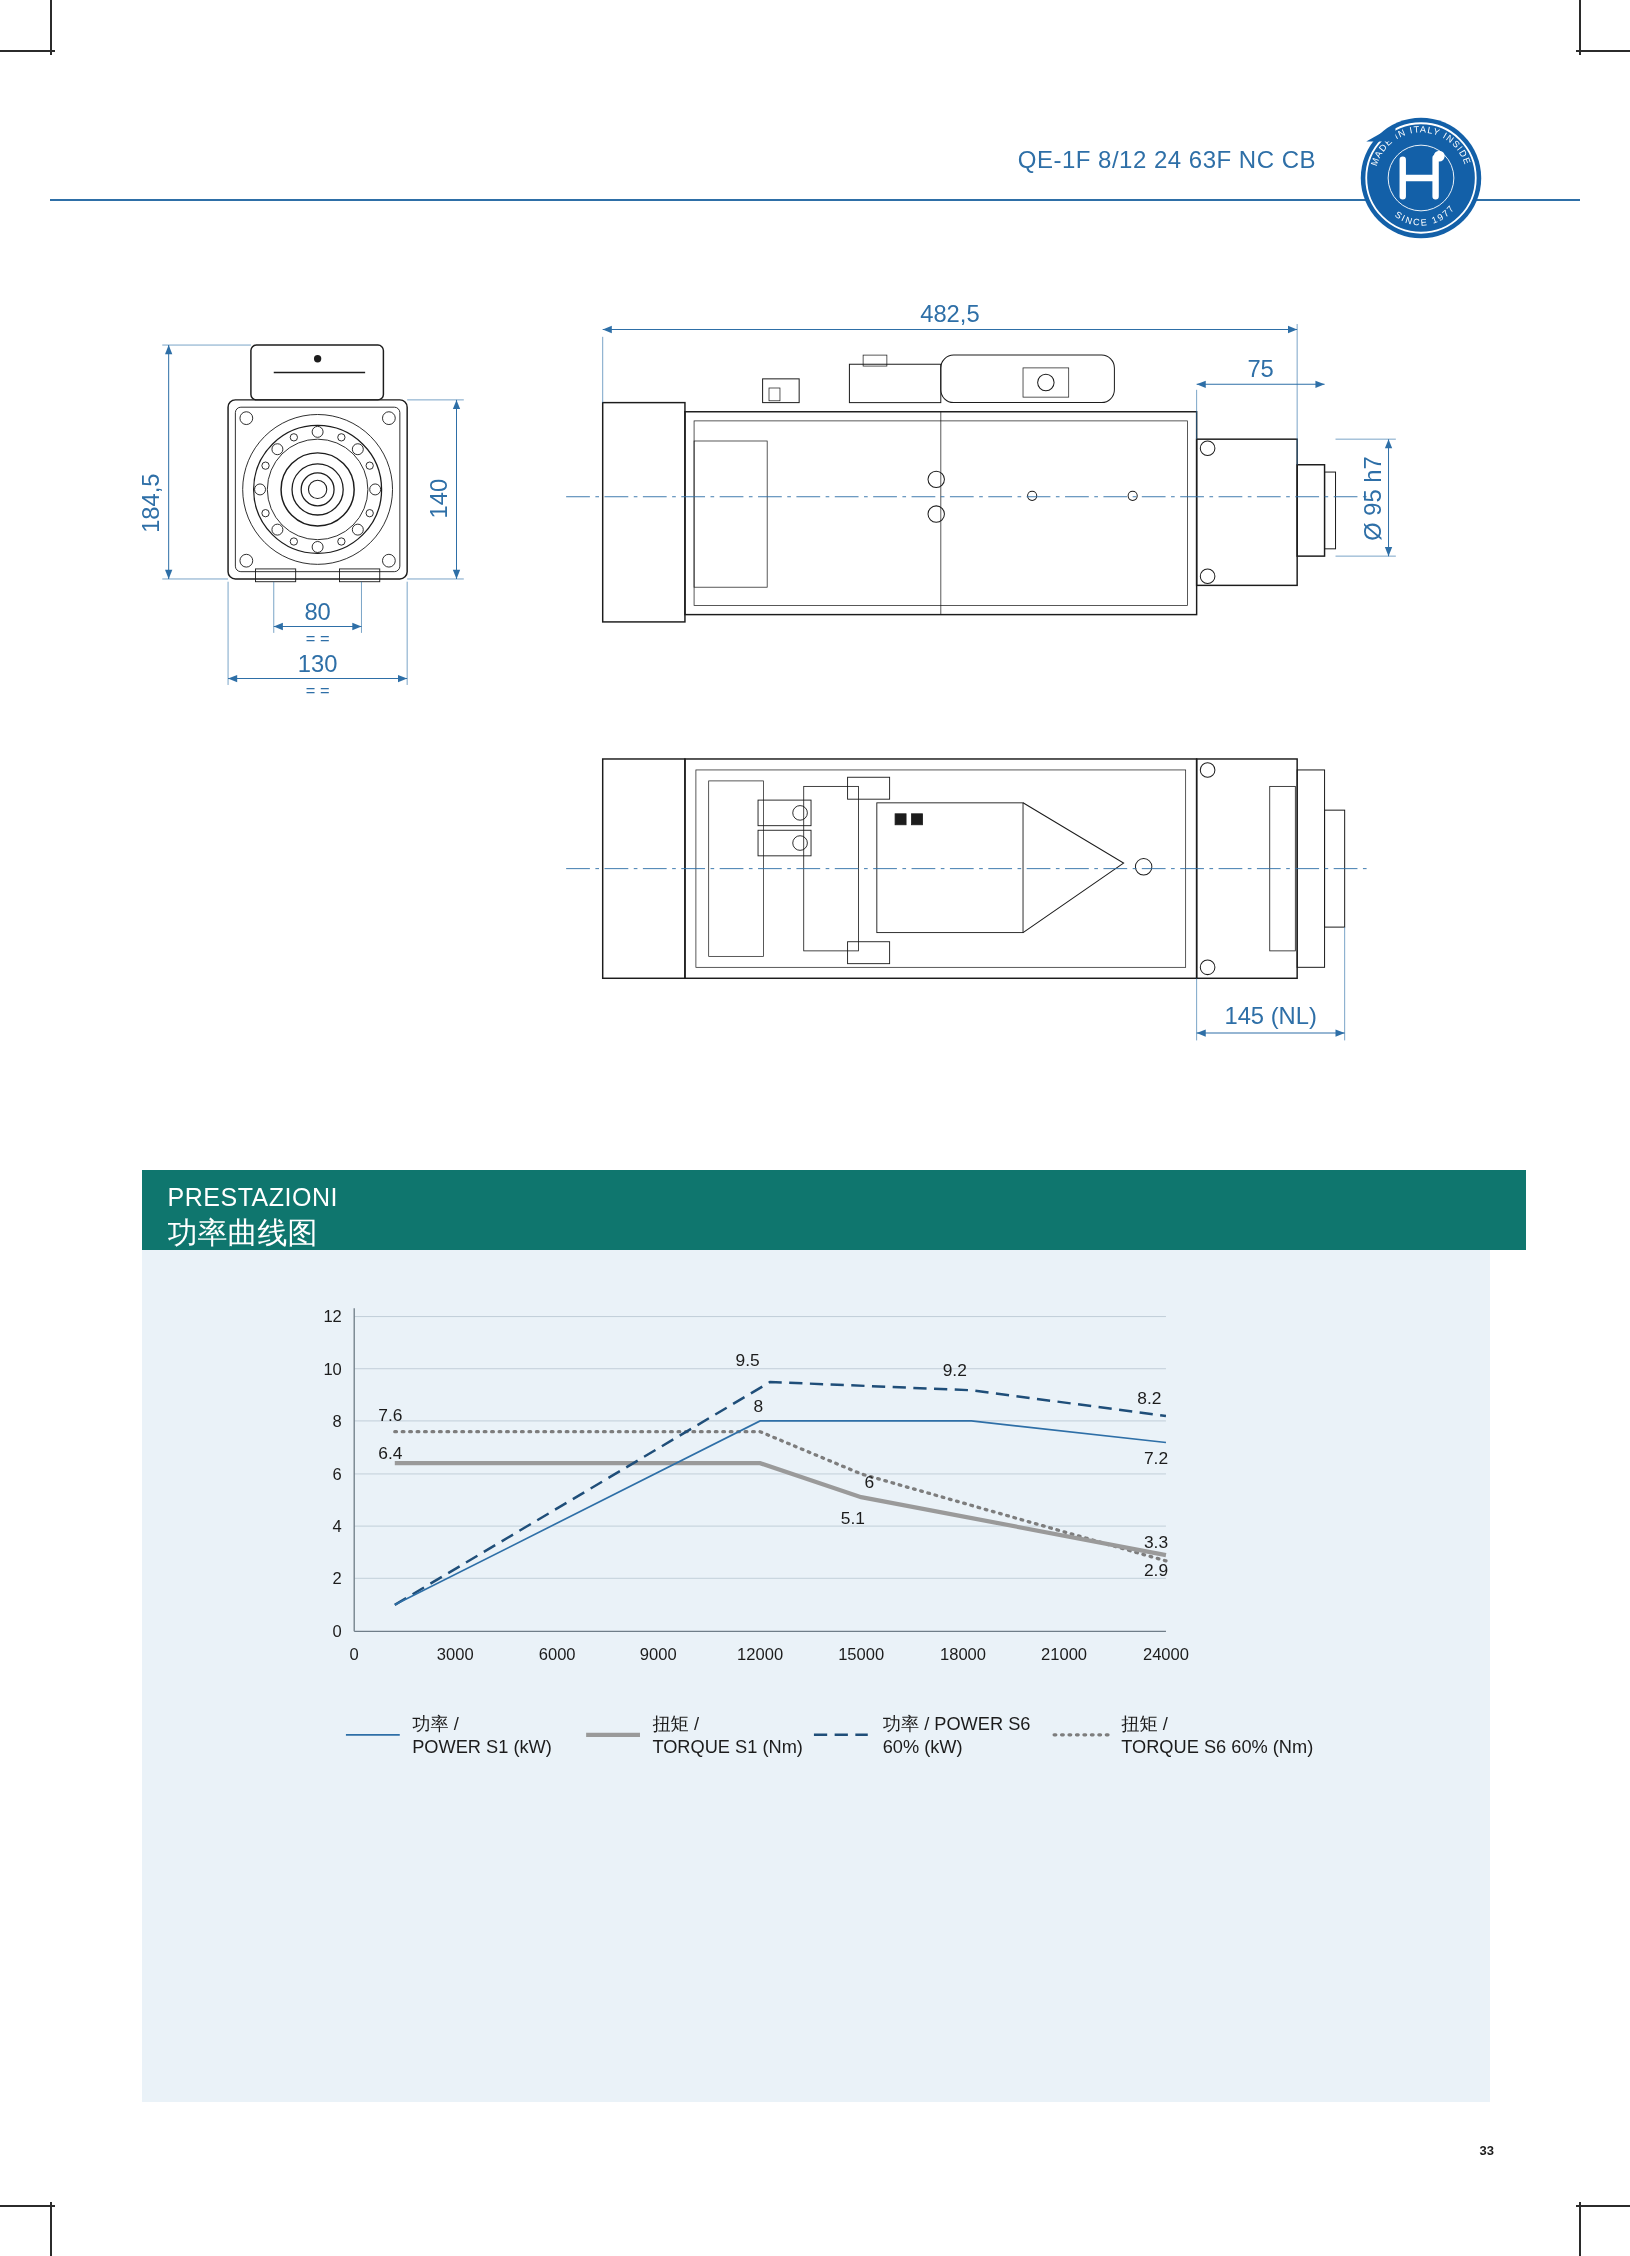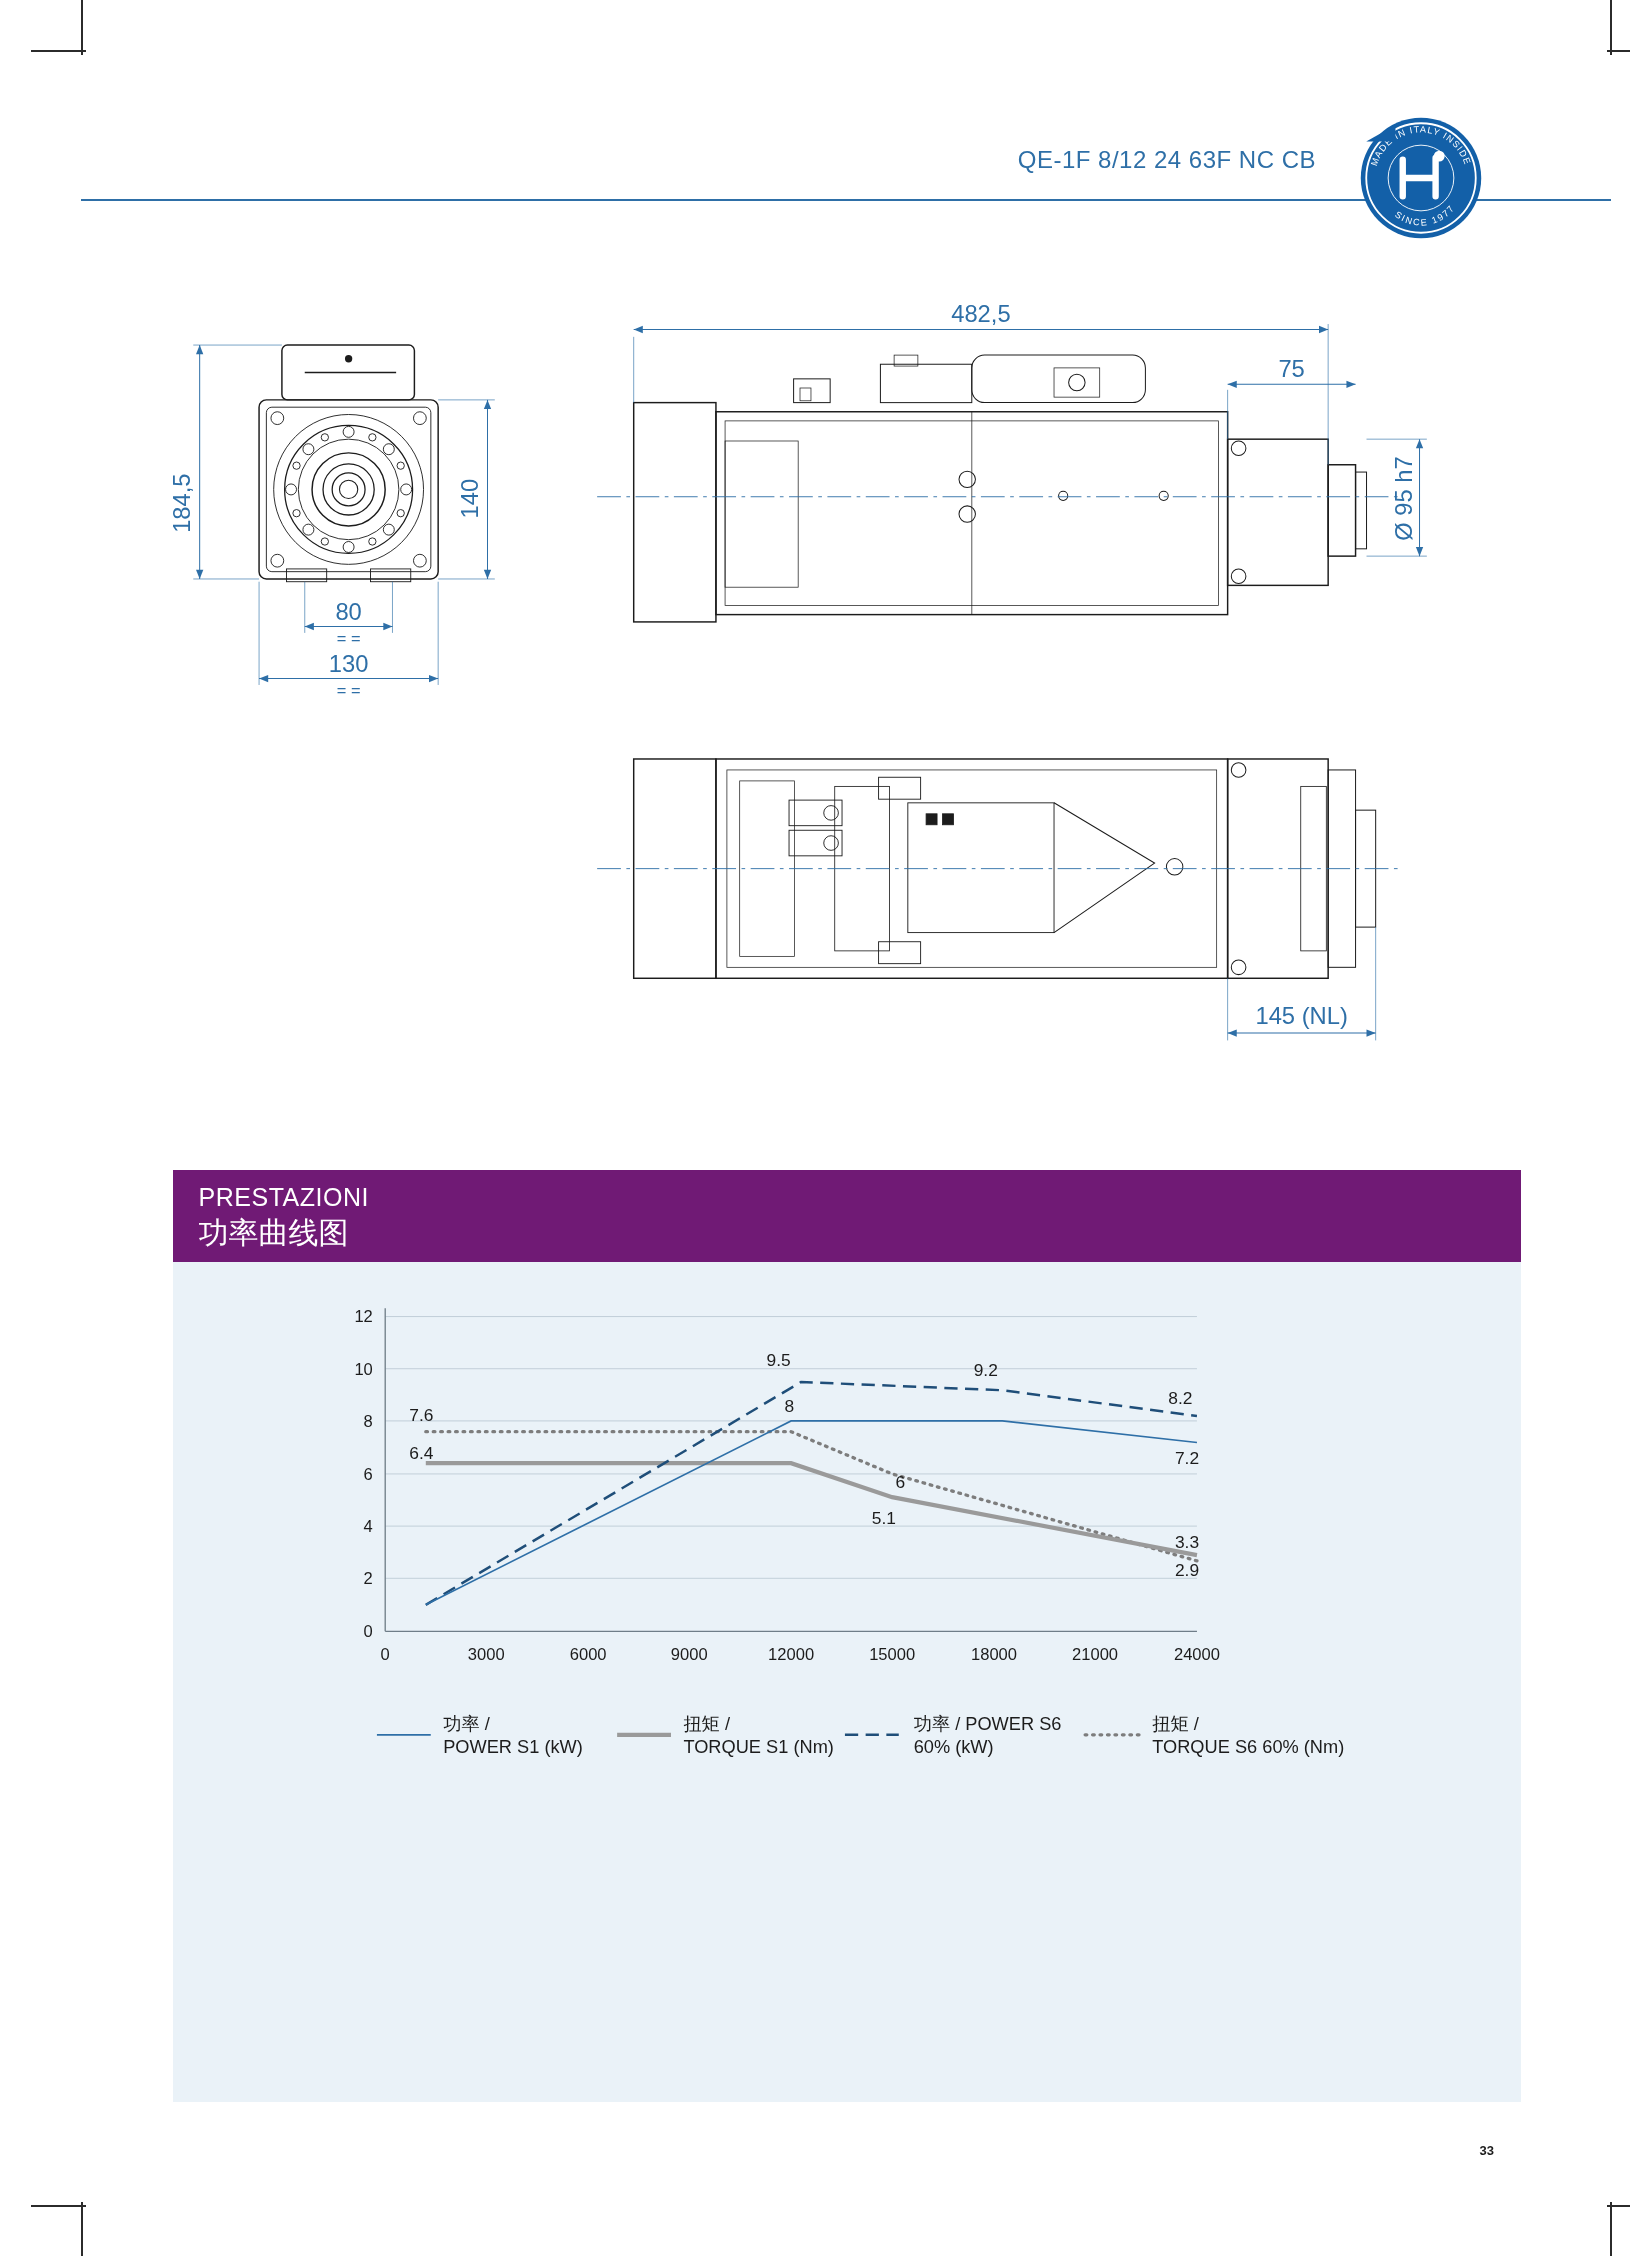--- a/index.html
+++ b/index.html
@@ -3,21 +3,21 @@
 <meta charset="utf-8">
 <style>
   html,body{margin:0;padding:0;}
   body{
     width:1631px;height:2257px;
     background:#ffffff;
     font-family:"Liberation Sans", sans-serif;
     position:relative;
     overflow:hidden;
   }
-  .page{position:absolute;inset:0;margin-left:31px;}
+  .page{position:absolute;inset:0;}
 
   
   .cropmark{position:absolute;background:#2b2b2b;}
 
   
   .header-rule{
     position:absolute;left:50px;top:199px;width:1530px;height:1.8px;background:#2e6fa7;
   }
   .header-title{
     position:absolute;right:315px;top:146px;
@@ -31,21 +31,21 @@
   
   .drawing{position:absolute;left:91px;top:302px;width:1462px;height:850px;}
   .drawing svg{width:100%;height:100%;}
 
   
   .perf{
     position:absolute;left:142px;top:1170px;width:1348px;height:932px;
     background:#eaf2f8;
   }
   .perf-head{
-    position:absolute;left:0;top:0;width:100%;height:92px;background:#701a75;
+    position:absolute;left:0;top:0;width:100%;height:80px;background:#0f766e;padding-left:36px;
   }
   .perf-head .t1{
     position:absolute;left:25.6px;top:12.8px;color:#ffffff;font-size:25px;letter-spacing:0.5px;
   }
   .perf-head .t2{
     position:absolute;left:25.6px;top:43px;color:#ffffff;font-size:30px;
   }
   .chart-area{position:absolute;left:0;top:72px;width:100%;height:772px;}
   .chart-area svg{width:100%;height:100%;}
 

